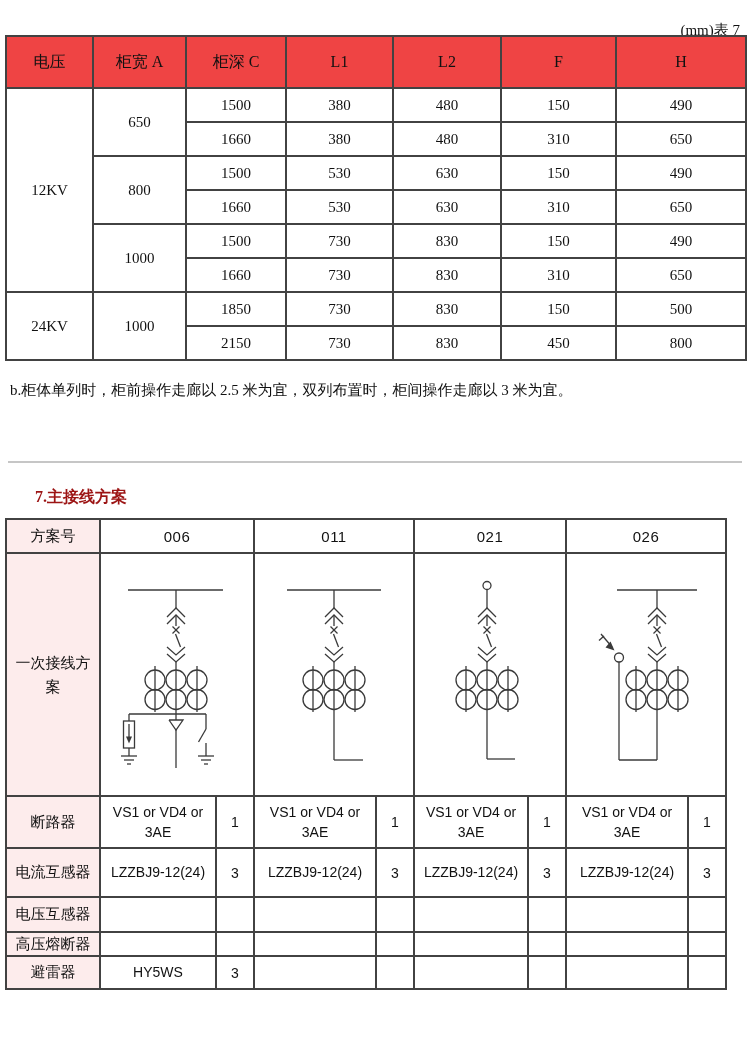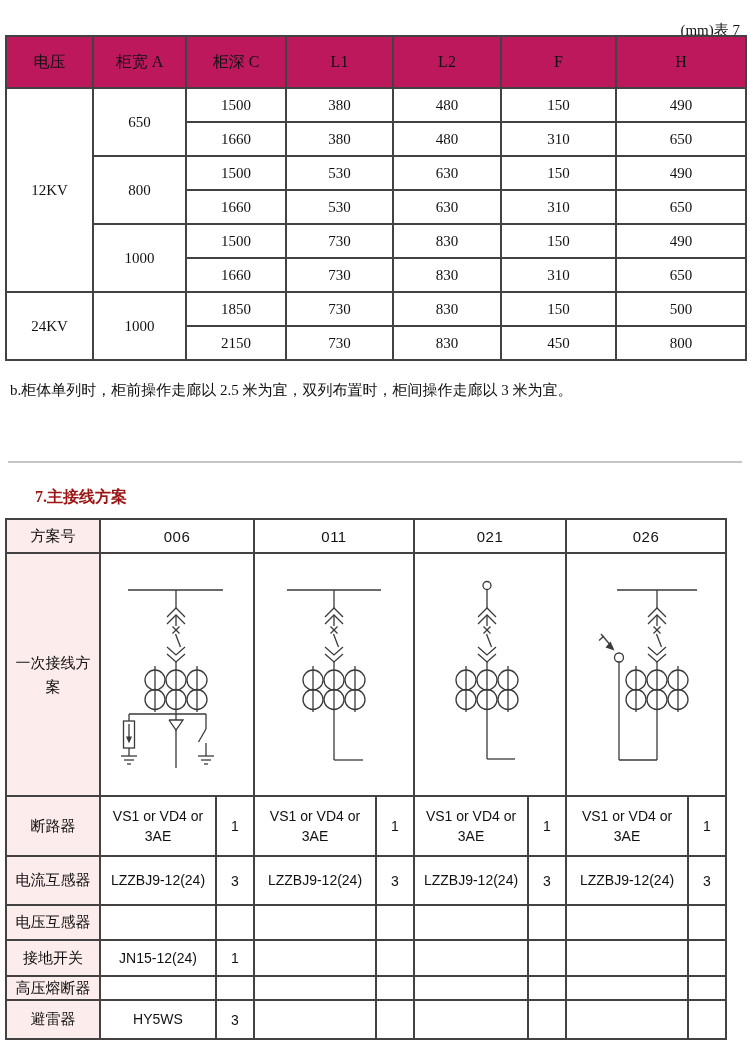--- a/index.html
+++ b/index.html
@@ -10,21 +10,21 @@
   .caption{position:absolute;top:21px;right:10px;font-size:15px;}
   table{border-collapse:collapse;table-layout:fixed;position:absolute;}
   td{
     border:2px solid #424242;text-align:center;vertical-align:middle;
     padding:0;font-size:15px;overflow:hidden;
   }
   
   .t1{left:5px;top:35px;width:740px;}
   .t1 tr{height:34px;}
   .t1 tr.hdr{height:52px;}
-  .t1 tr.hdr td{background:#be185d;font-size:16px;}
+  .t1 tr.hdr td{background:#ef4444;font-size:16px;}
   
   .t2{left:5px;top:518px;width:720px;padding-left:24px;}
   .t2 .pink{background:#fdecec;}
   .t2 .sid{font-family:"Liberation Sans",sans-serif;font-size:15px;letter-spacing:.5px;}
   .t2 .val{font-family:"Liberation Sans",sans-serif;font-size:14px;line-height:1.45;padding:0 6px;margin-top:24px;}
   .t2 .qty{font-family:"Liberation Sans",sans-serif;font-size:14px;}
   .t2 .diag{vertical-align:top;}
   .t2 .diag-label{font-size:15px;line-height:1.6;padding:0 8px;}
   svg{display:block;margin:0 auto;}
   svg line,svg polyline,svg circle,svg rect,svg path{stroke:#3a3a3a;stroke-width:1.3;fill:none;}
@@ -305,21 +305,21 @@
           <line x1="48" y1="206" x2="48" y2="108"></line>
           <circle cx="48" cy="103.5" r="4.5"></circle>
           <line x1="30" y1="80" x2="41" y2="93"></line>
           <line x1="33" y1="82" x2="28" y2="86.5"></line>
           <polygon class="fl" points="43.5,96.5 34.5,93.5 39.5,87.5"></polygon>
         </g>
       </svg>
     </td>
   </tr>
 
-  <tr style="height:60px">
+  <tr style="height:52px">
     <td class="pink">断路器</td>
     <td class="val">VS1 or VD4 or 3AE</td>
     <td class="qty">1</td>
     <td class="val">VS1 or VD4 or 3AE</td>
     <td class="qty">1</td>
     <td class="val">VS1 or VD4 or 3AE</td>
     <td class="qty">1</td>
     <td class="val">VS1 or VD4 or 3AE</td>
     <td class="qty">1</td>
   </tr>
@@ -341,45 +341,34 @@
     <td class="val"></td>
     <td class="qty"></td>
     <td class="val"></td>
     <td class="qty"></td>
     <td class="val"></td>
     <td class="qty"></td>
     <td class="val"></td>
     <td class="qty"></td>
   </tr>
 
-  <tr style="height:36px">
-    <td class="pink">接地开关</td>
-    <td class="val">JN15-12(24)</td>
-    <td class="qty">1</td>
-    <td class="val"></td>
-    <td class="qty"></td>
-    <td class="val"></td>
-    <td class="qty"></td>
-    <td class="val"></td>
-    <td class="qty"></td>
-  </tr>
 
   <tr style="height:24px">
     <td class="pink">高压熔断器</td>
     <td class="val"></td>
     <td class="qty"></td>
     <td class="val"></td>
     <td class="qty"></td>
     <td class="val"></td>
     <td class="qty"></td>
     <td class="val"></td>
     <td class="qty"></td>
   </tr>
 
-  <tr style="height:39px">
+  <tr style="height:33px">
     <td class="pink">避雷器</td>
     <td class="val">HY5WS</td>
     <td class="qty">3</td>
     <td class="val"></td>
     <td class="qty"></td>
     <td class="val"></td>
     <td class="qty"></td>
     <td class="val"></td>
     <td class="qty"></td>
   </tr>

